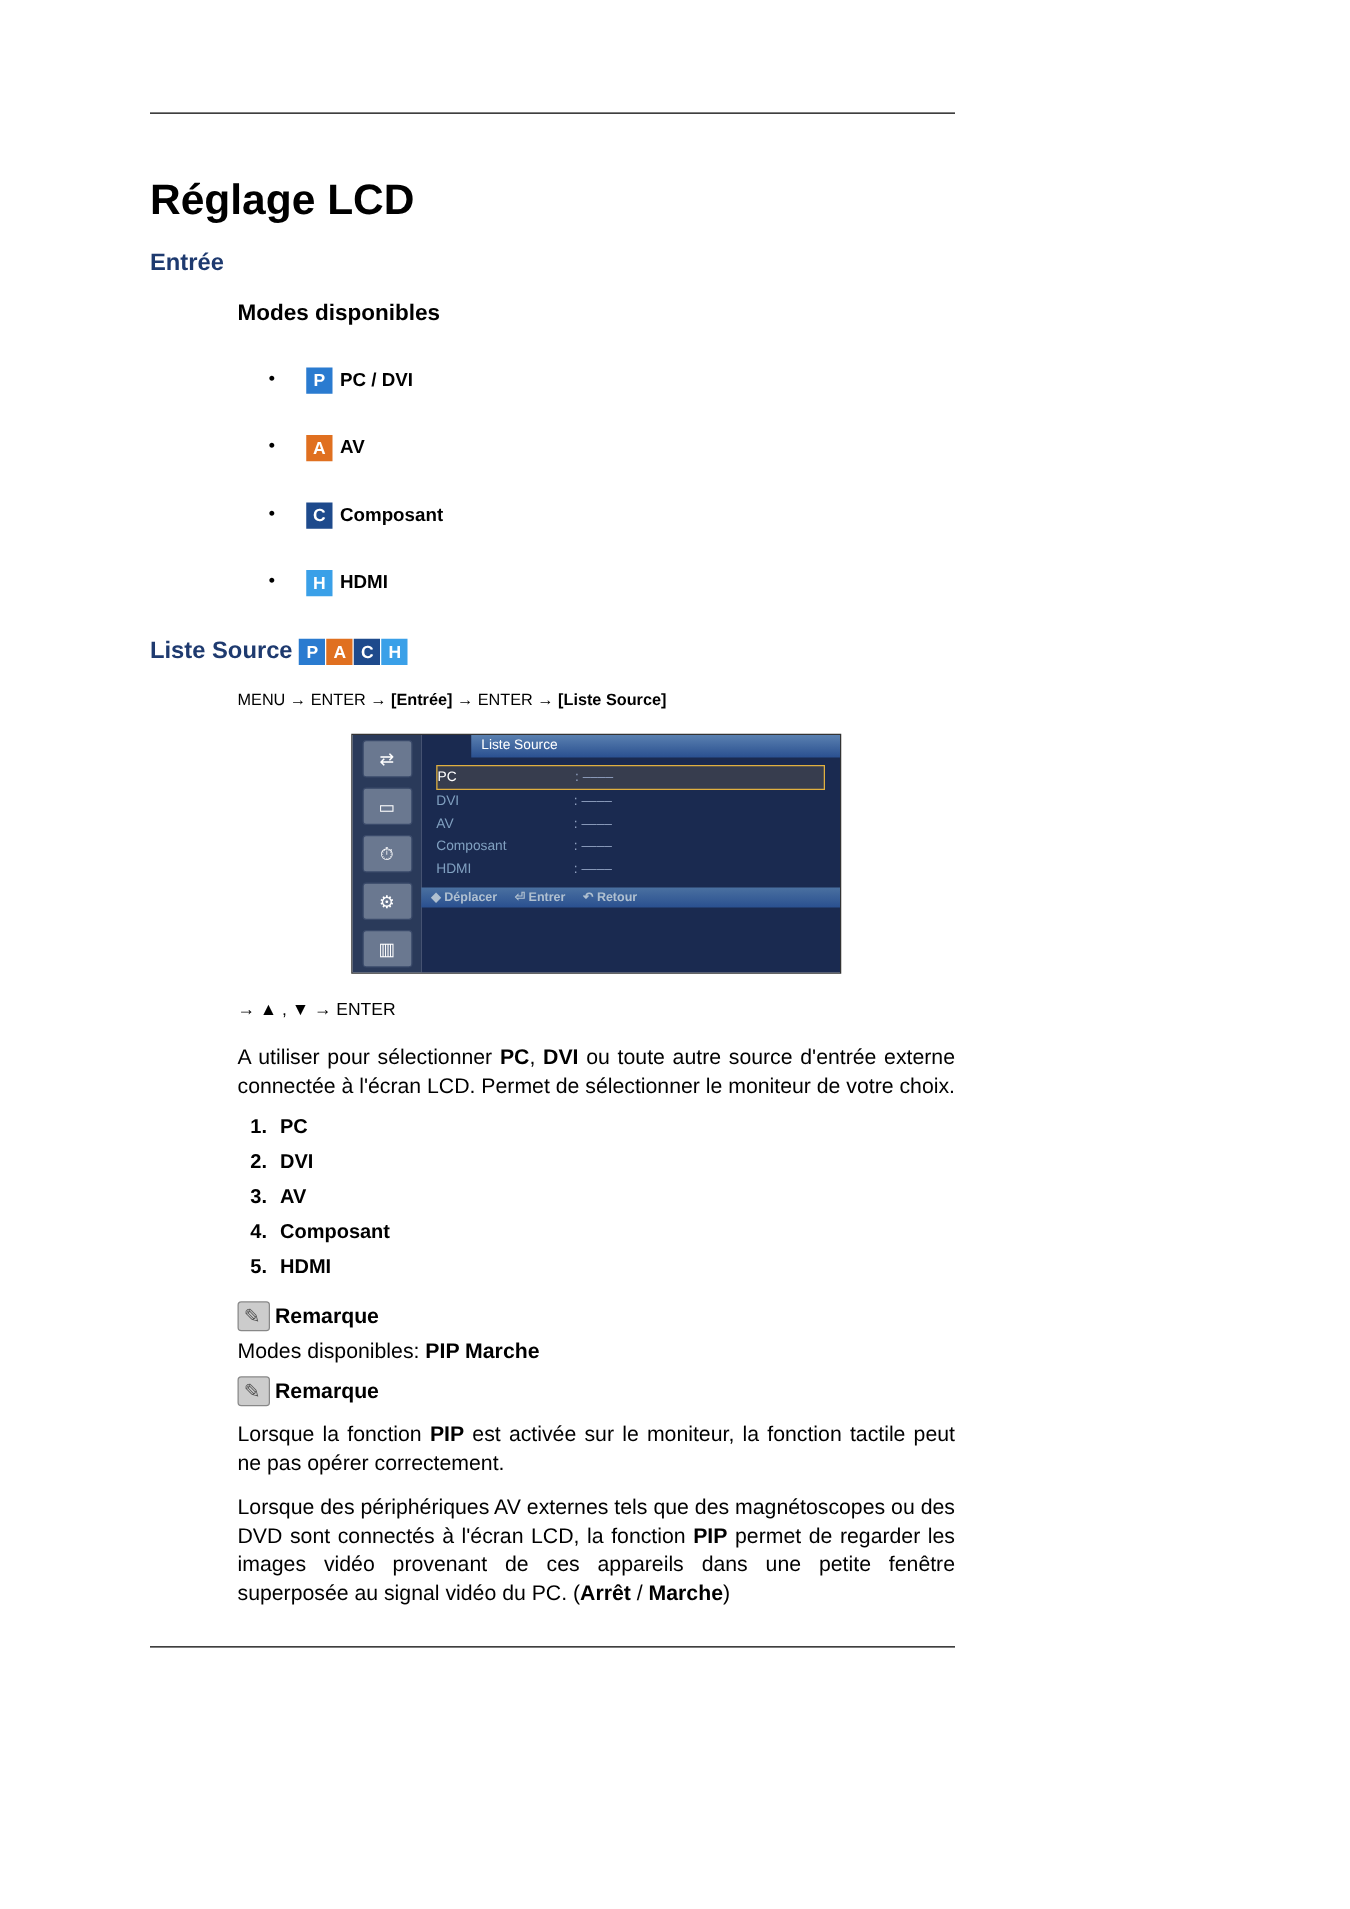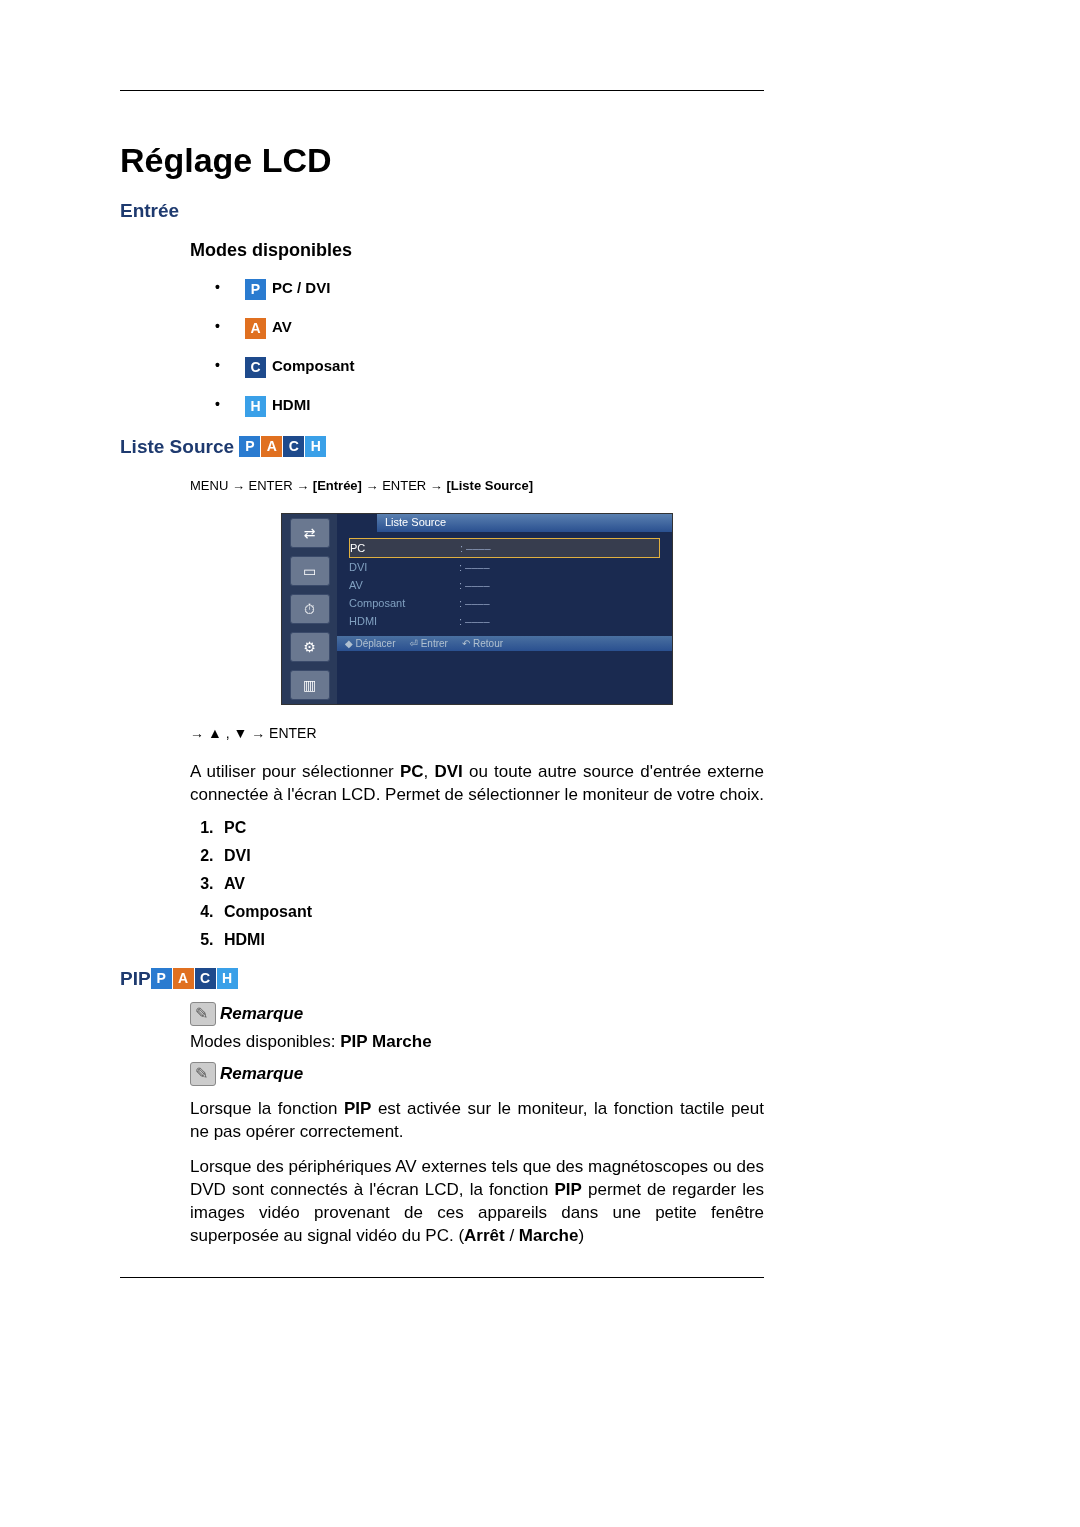--- a/index.html
+++ b/index.html
@@ -41,21 +41,21 @@
     margin: 18px 0 18px 70px;
   }
   .bullets {
     margin-left: 95px;
     list-style: none;
     padding: 0;
   }
   .bullets li {
     position: relative;
     padding-left: 30px;
-    margin: 18px 0;
+    margin: 33px 0;
     font-weight: bold;
     font-size: 15px;
   }
   .bullets li::before {
     content: "•";
     position: absolute;
     left: 0;
     top: 0;
     font-size: 14px;
   }
@@ -143,20 +143,21 @@
   }
   .osd-row.selected .lbl { color: #fff; }
   .osd-footer {
     background: linear-gradient(#4a70a0, #2a5090);
     color: #b0c0d0;
     font-size: 10px;
     padding: 2px 8px;
     display: flex;
     gap: 14px;
     justify-content: flex-start;
+    font-weight: bold;
   }
   .desc {
     text-align: justify;
     margin: 12px 0;
     line-height: 1.35;
   }
   ol.src-list {
     margin: 8px 0 18px 0;
     padding-left: 28px;
     font-size: 16px;
@@ -183,21 +184,20 @@
   .note-icon::after {
     content: "✎";
     position: absolute;
     top: 1px; left: 4px;
     font-size: 16px;
     color: #555;
   }
   .note-label {
     font-weight: bold;
     vertical-align: middle;
-    font-style: italic;
   }
   .arrowglyph { font-size: 14px; }
 </style>
 </head>
 <body>
 
 <div class="page">
   <div class="rule"></div>
 
   <h1>Réglage LCD</h1>
@@ -281,23 +281,20 @@
 
     <ol class="src-list">
       <li>PC</li>
       <li>DVI</li>
       <li>AV</li>
       <li>Composant</li>
       <li>HDMI</li>
     </ol>
   </div>
 
-  <h2>
-    <span class="inline-heading">PIP</span><span class="badge-row"><span class="badge badge-p">P</span><span class="badge badge-a">A</span><span class="badge badge-c">C</span><span class="badge badge-h">H</span></span>
-  </h2>
 
   <div class="body-block">
     <div class="note-line">
       <span class="note-icon"></span><span class="note-label">Remarque</span>
     </div>
     <div>
       <span>Modes disponibles: </span><b>PIP Marche</b>
     </div>
     <div class="note-line">
       <span class="note-icon"></span><span class="note-label">Remarque</span>

